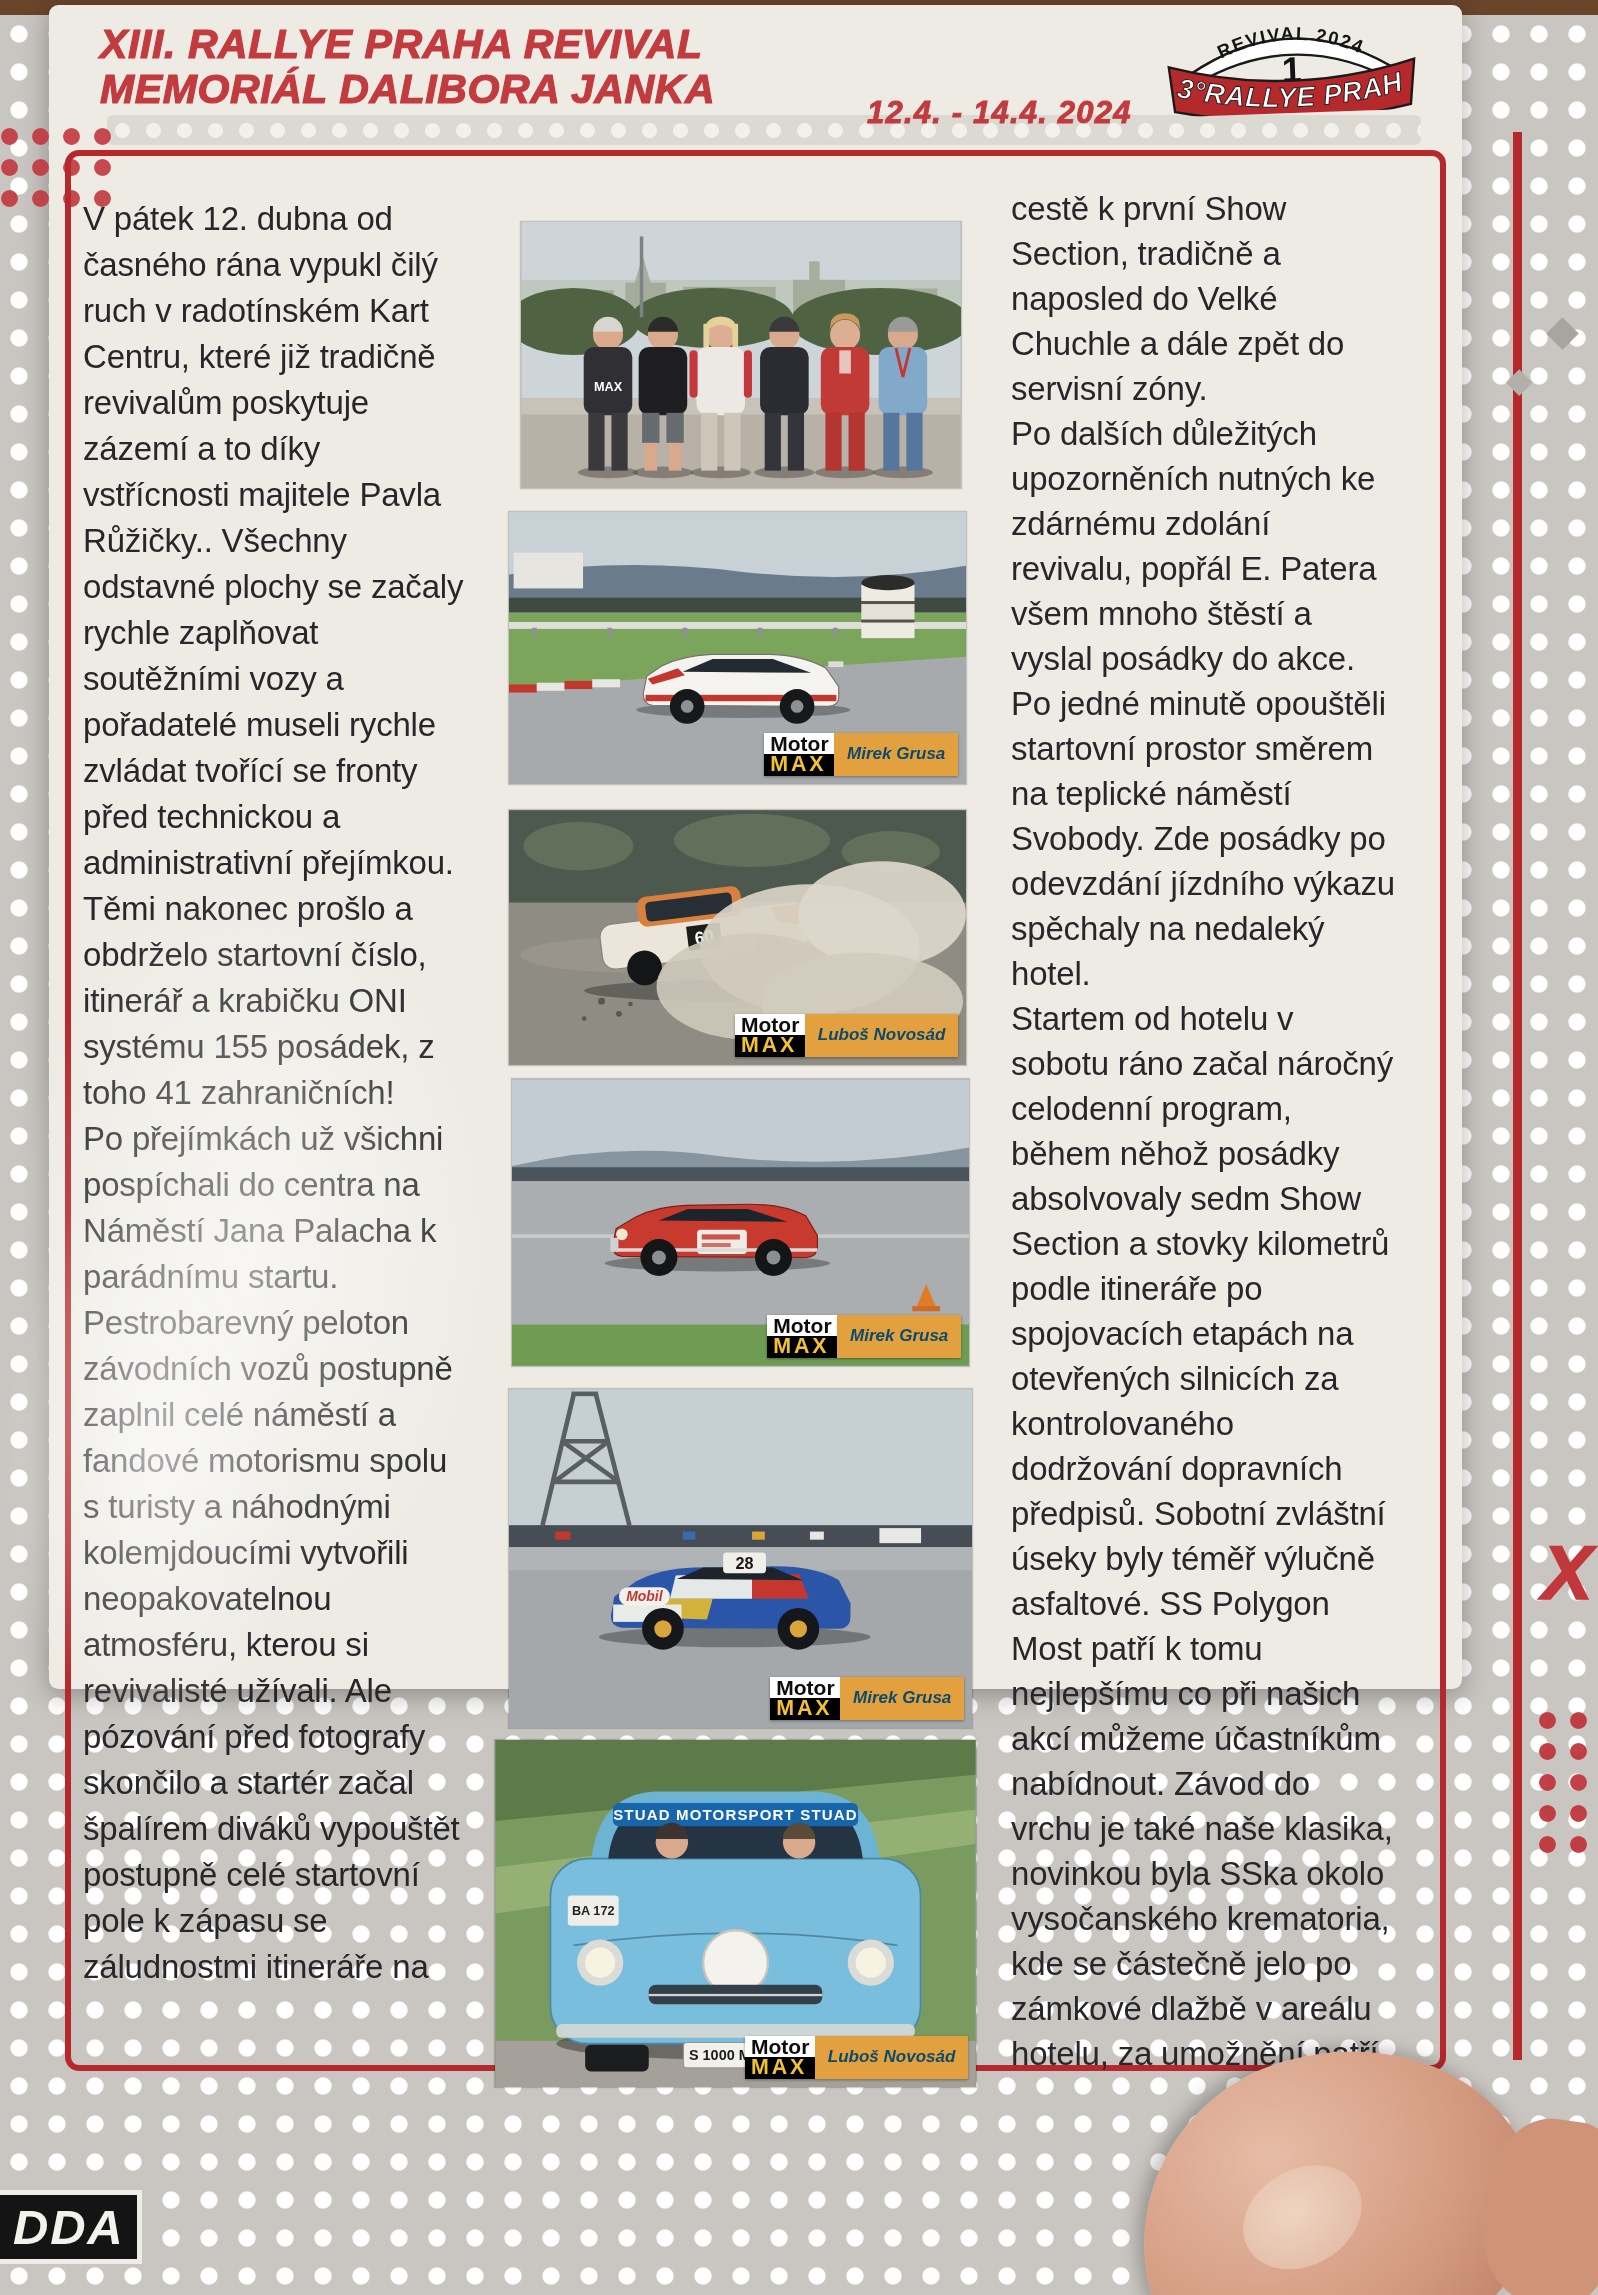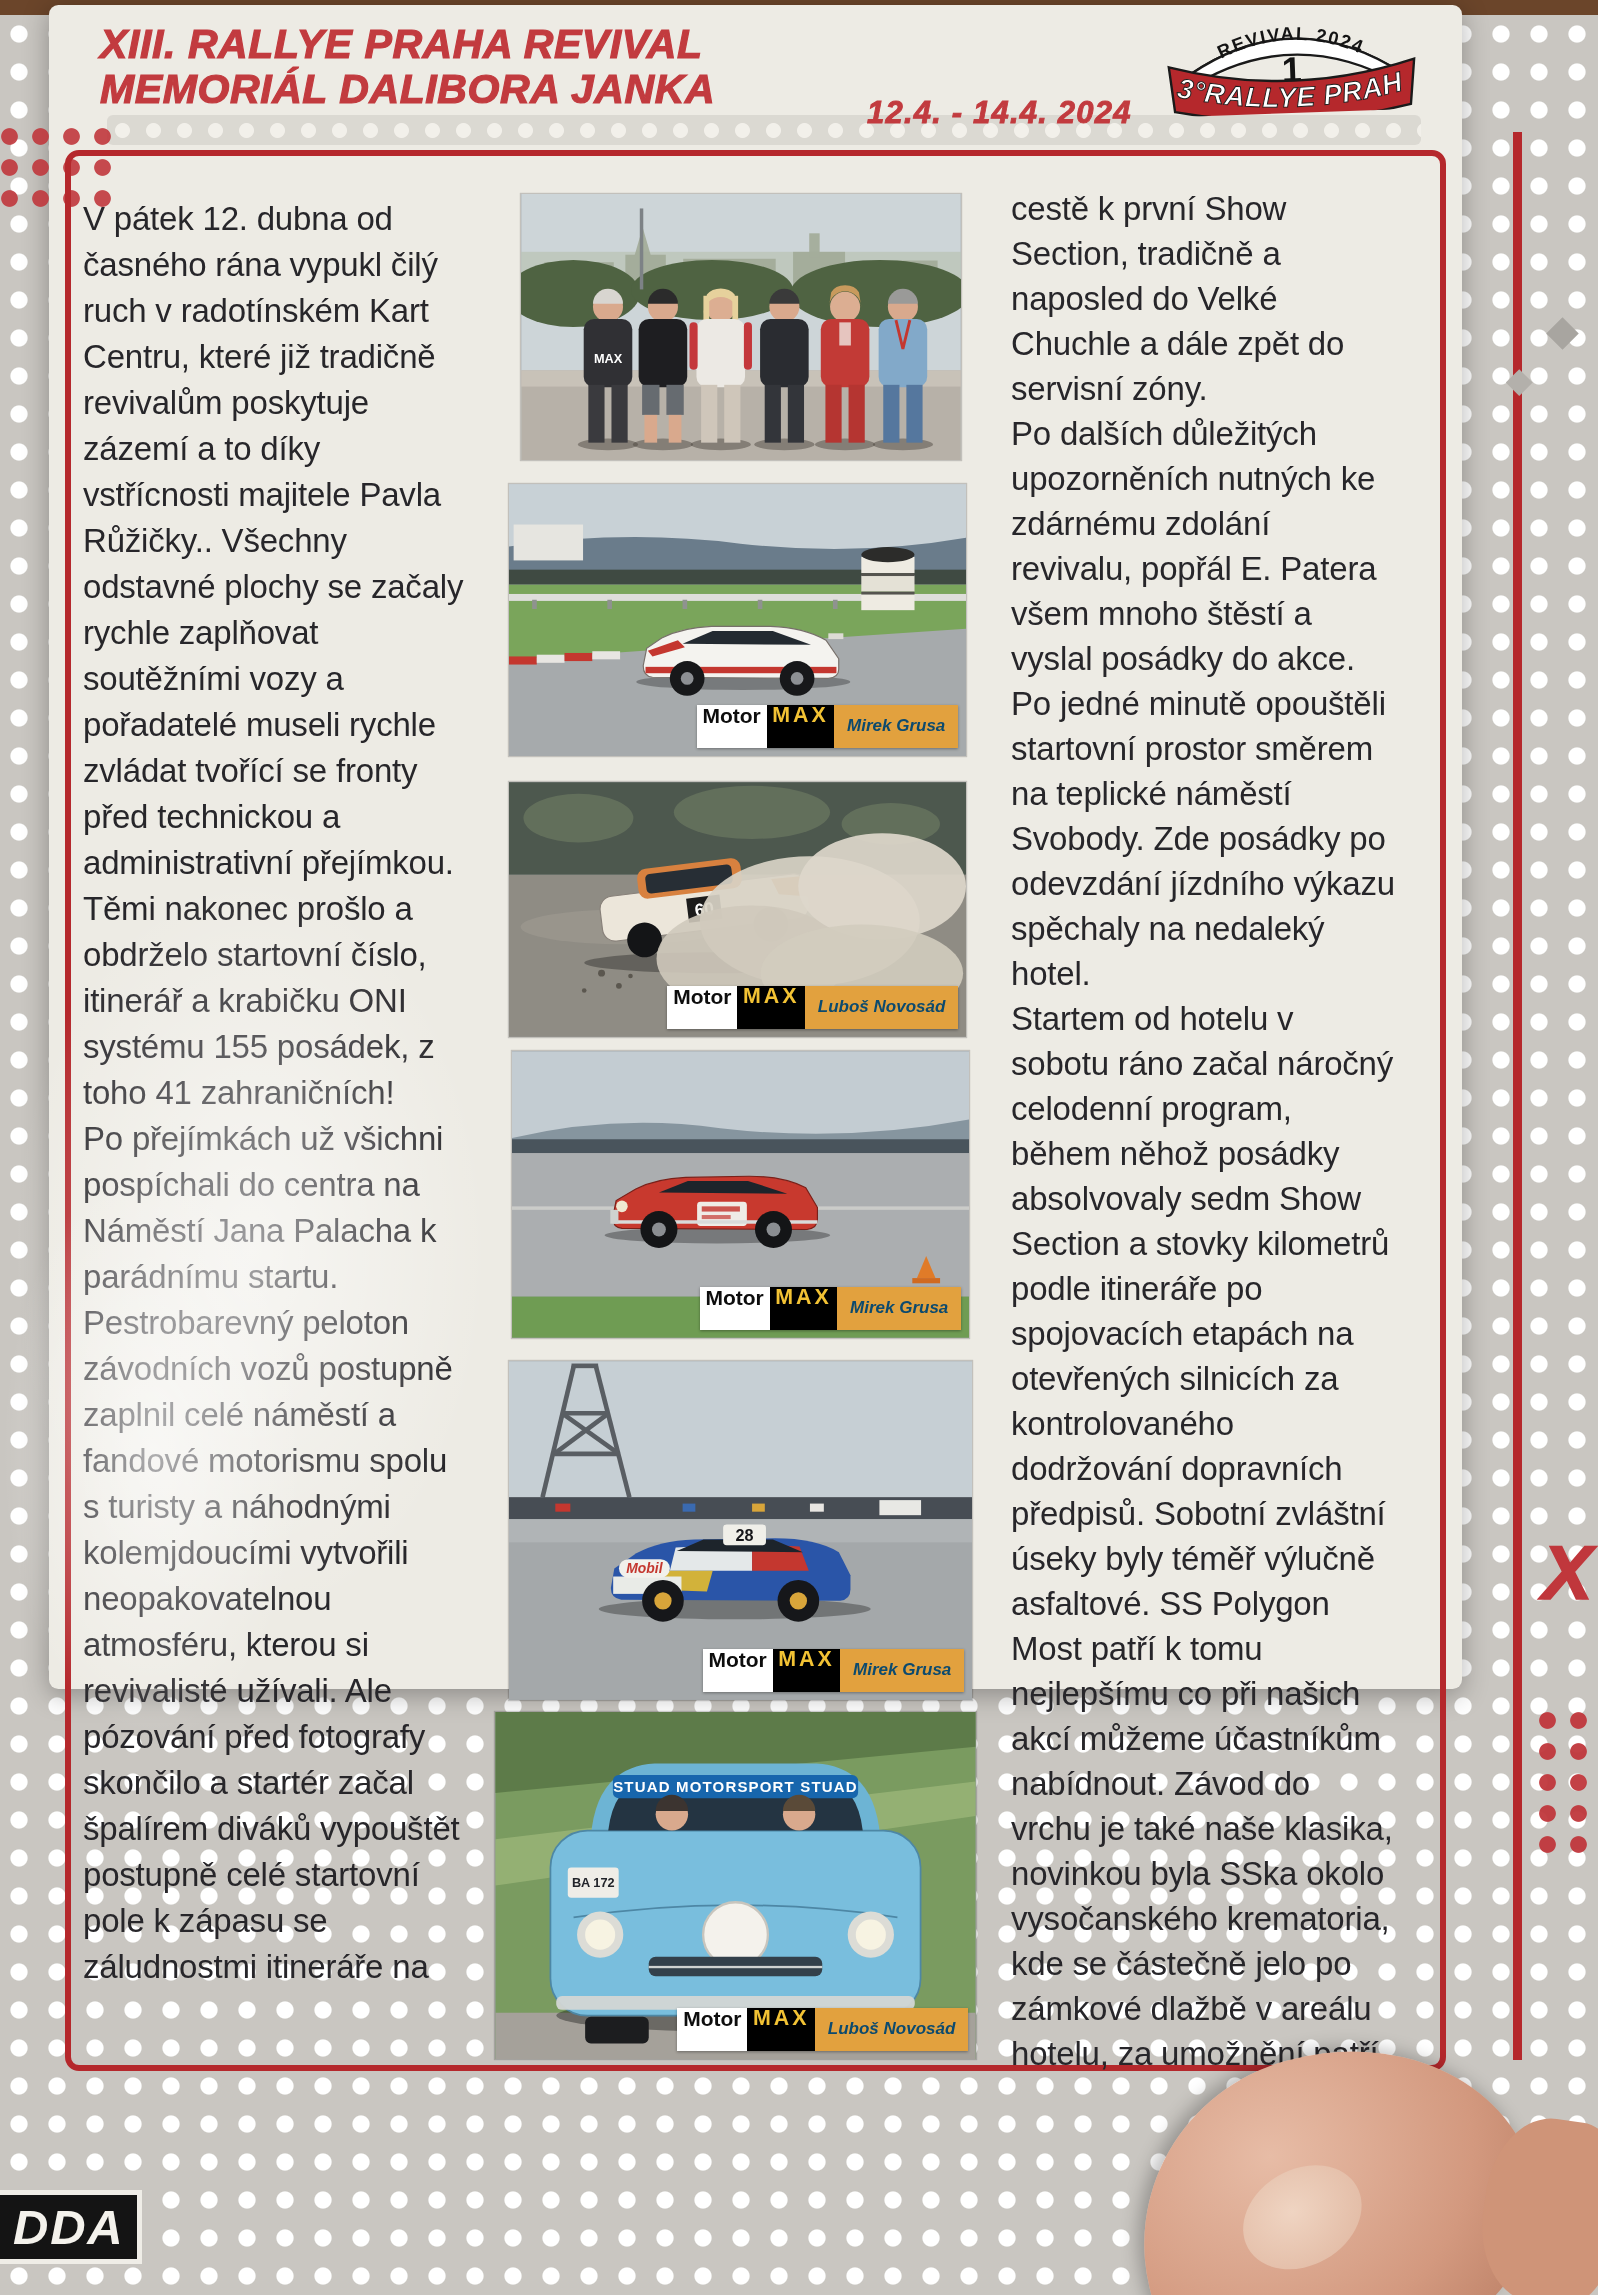--- a/index.html
+++ b/index.html
@@ -54,31 +54,31 @@
     position:absolute;color:#27262a;font-size:33px;letter-spacing:-0.2px;
     white-space:pre-line;
   }
   .col-left{left:34px;top:191px;width:431px;line-height:46px;}
   .col-right{left:962px;top:181px;width:423px;line-height:45px;}
   .glare{position:absolute;pointer-events:none;
     background:radial-gradient(closest-side,rgba(255,255,255,.55),rgba(255,255,255,0));}
   .glare1{left:-35px;top:869px;width:475px;height:753px;}
   .glare2{left:-46px;top:1158px;width:301px;height:579px;}
   
-  .photo{position:absolute;overflow:hidden;box-shadow:0 0 0 1.2px rgba(0,0,0,.18);background:#9aa0a2;}
+  .photo{position:absolute;overflow:hidden;box-shadow:0 0 0 1.2px rgba(0,0,0,.18);background:#9aa0a2;margin-top:28px;}
   .photo svg{display:block;width:100%;height:100%;}
   .p1{left:472px;top:189px;width:440px;height:266px;}
   .p2{left:460px;top:479px;width:457px;height:272px;}
   .p3{left:460px;top:777px;width:457px;height:255px;}
   .p4{left:463px;top:1046px;width:457px;height:287px;}
   .p5{left:460px;top:1356px;width:463px;height:339px;}
   .p6{left:446px;top:1707px;width:481px;height:347px;}
   
   .credit{position:absolute;right:8px;bottom:8px;display:flex;height:43px;filter:drop-shadow(0 1.2px 1.7px rgba(0,0,0,.35));}
-  .mm{display:flex;flex-direction:row;justify-content:center;}
+  .mm{display:flex;flex-direction:column;justify-content:center;}
   .mm-top{background:#ffffff;color:#0d0d0d;font-size:21px;font-weight:700;line-height:21.4px;padding:0 5.8px;}
   .mm-bot{background:#000000;color:#f2c234;font-size:21.4px;font-weight:700;letter-spacing:2.9px;line-height:21.4px;padding:0 5.8px;}
   .mm-name{background:#e2a13e;color:#0c4a6e;font-size:17px;font-weight:700;font-style:italic;
     display:flex;align-items:center;padding:0 12.7px;}
   
   .skoda-box{
     position:absolute;left:-32px;top:2190px;width:174px;height:74px;
     background:#141414;border:5.2px solid #efede7;box-sizing:border-box;
     display:flex;align-items:center;justify-content:flex-end;padding-right:12.7px;
     color:#f4f2ec;font-weight:700;font-style:italic;font-size:49px;letter-spacing:1.7px;

